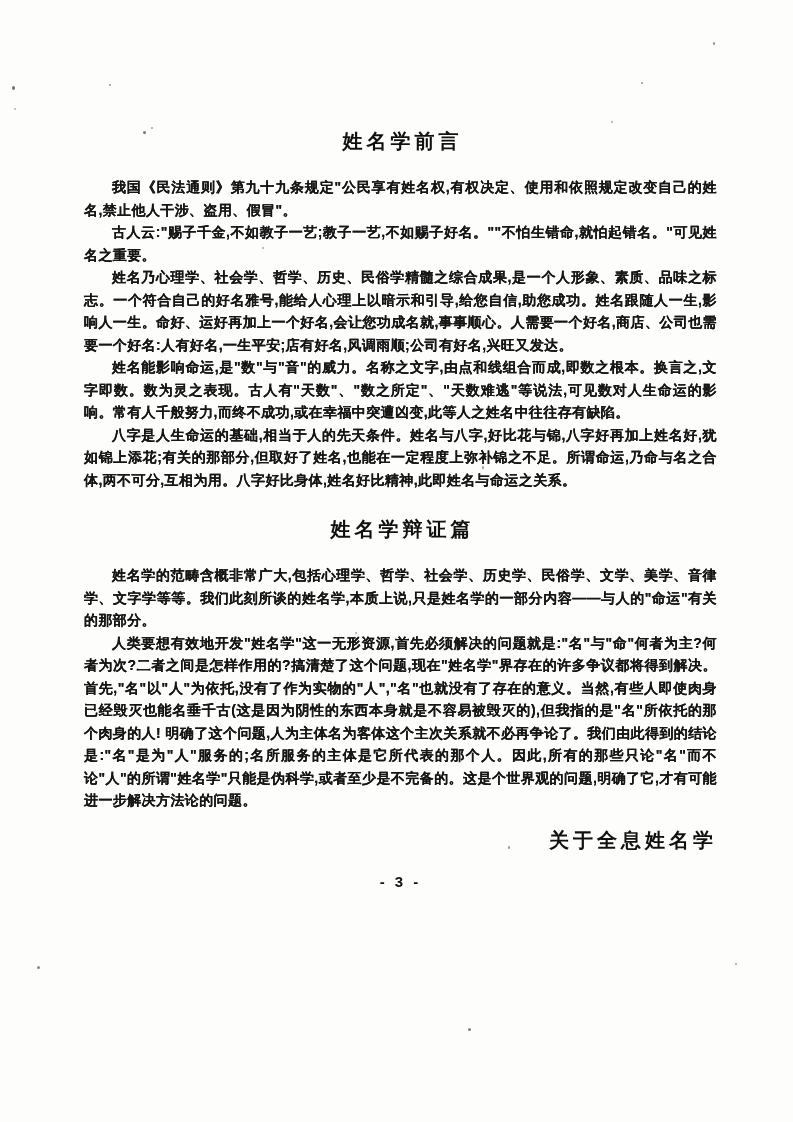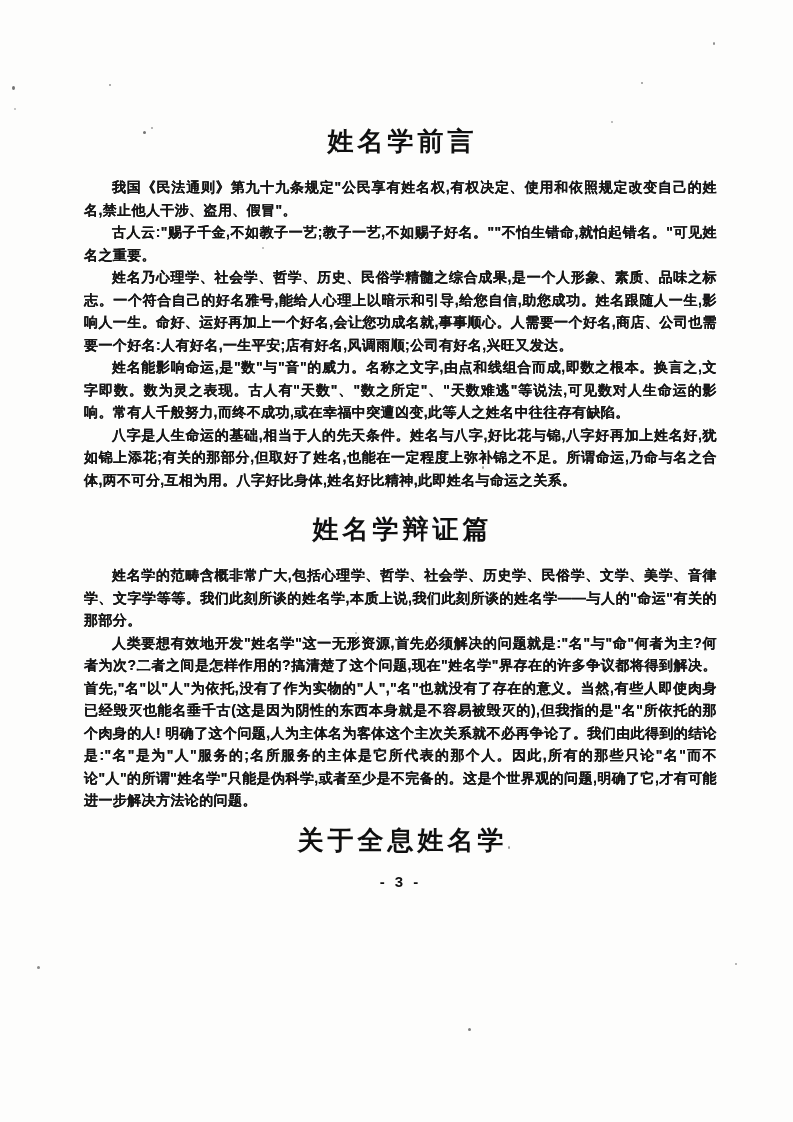--- a/index.html
+++ b/index.html
@@ -17,31 +17,31 @@
     overflow: hidden;
     color: #141414;
   }
   .content {
     position: absolute;
     left: 84px;
     top: 128px;
     width: 633px;
   }
   .section-title {
-    font-size: 26px;
+    font-size: 20px;
     font-weight: bold;
     text-align: center;
     letter-spacing: 4px;
     padding-left: 4px;
     color: #101010;
     line-height: 27px;
   }
   .title-1 { margin: 0 0 21px 0; }
   .title-2 { margin: 25px 0 21px 0; }
-  .title-3 { margin: 15px 0 19px 0; }
+  .title-3 { margin: 15px 0 19px 0; text-align: right; }
   .para {
     margin: 0;
     font-size: 14px;
     line-height: 22.5px;
     font-weight: bold;
     letter-spacing: 0.4px;
     text-align: justify;
     text-indent: 2em;
     word-break: break-all;
     color: #161616;
@@ -72,21 +72,21 @@
     <div class="section-title title-1">姓名学前言</div>
 
     <p class="para">我国《民法通则》第九十九条规定"公民享有姓名权,有权决定、使用和依照规定改变自己的姓名,禁止他人干涉、盗用、假冒"。</p>
     <p class="para">古人云:"赐子千金,不如教子一艺;教子一艺,不如赐子好名。""不怕生错命,就怕起错名。"可见姓名之重要。</p>
     <p class="para">姓名乃心理学、社会学、哲学、历史、民俗学精髓之综合成果,是一个人形象、素质、品味之标志。一个符合自己的好名雅号,能给人心理上以暗示和引导,给您自信,助您成功。姓名跟随人一生,影响人一生。命好、运好再加上一个好名,会让您功成名就,事事顺心。人需要一个好名,商店、公司也需要一个好名:人有好名,一生平安;店有好名,风调雨顺;公司有好名,兴旺又发达。</p>
     <p class="para">姓名能影响命运,是"数"与"音"的威力。名称之文字,由点和线组合而成,即数之根本。换言之,文字即数。数为灵之表现。古人有"天数"、"数之所定"、"天数难逃"等说法,可见数对人生命运的影响。常有人千般努力,而终不成功,或在幸福中突遭凶变,此等人之姓名中往往存有缺陷。</p>
     <p class="para">八字是人生命运的基础,相当于人的先天条件。姓名与八字,好比花与锦,八字好再加上姓名好,犹如锦上添花;有关的那部分,但取好了姓名,也能在一定程度上弥补锦之不足。所谓命运,乃命与名之合体,两不可分,互相为用。八字好比身体,姓名好比精神,此即姓名与命运之关系。</p>
 
     <div class="section-title title-2">姓名学辩证篇</div>
 
-    <p class="para">姓名学的范畴含概非常广大,包括心理学、哲学、社会学、历史学、民俗学、文学、美学、音律学、文字学等等。我们此刻所谈的姓名学,本质上说,我们此刻所谈的姓名学——与人的"命运"有关的那部分。</p>
+    <p class="para">姓名学的范畴含概非常广大,包括心理学、哲学、社会学、历史学、民俗学、文学、美学、音律学、文字学等等。我们此刻所谈的姓名学,本质上说,只是姓名学的一部分内容——与人的"命运"有关的那部分。</p>
     <p class="para">人类要想有效地开发"姓名学"这一无形资源,首先必须解决的问题就是:"名"与"命"何者为主?何者为次?二者之间是怎样作用的?搞清楚了这个问题,现在"姓名学"界存在的许多争议都将得到解决。首先,"名"以"人"为依托,没有了作为实物的"人","名"也就没有了存在的意义。当然,有些人即使肉身已经毁灭也能名垂千古(这是因为阴性的东西本身就是不容易被毁灭的),但我指的是"名"所依托的那个肉身的人! 明确了这个问题,人为主体名为客体这个主次关系就不必再争论了。我们由此得到的结论是:"名"是为"人"服务的;名所服务的主体是它所代表的那个人。因此,所有的那些只论"名"而不论"人"的所谓"姓名学"只能是伪科学,或者至少是不完备的。这是个世界观的问题,明确了它,才有可能进一步解决方法论的问题。</p>
 
     <div class="section-title title-3">关于全息姓名学</div>
 
 
     <div class="page-number">- 3 -</div>
 
   </div>
 
   <div class="speck" style="left:12px;  top:86px;  width:3px; height:4px;"></div>

